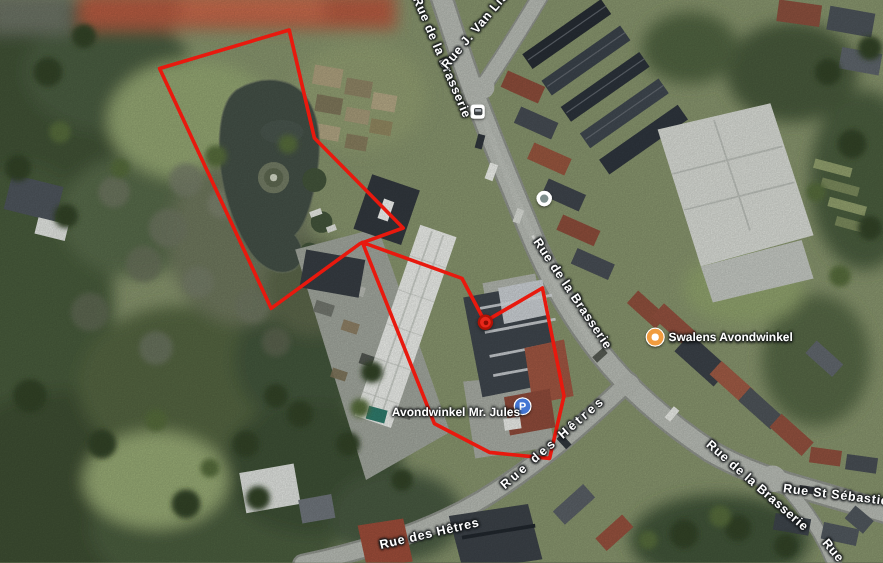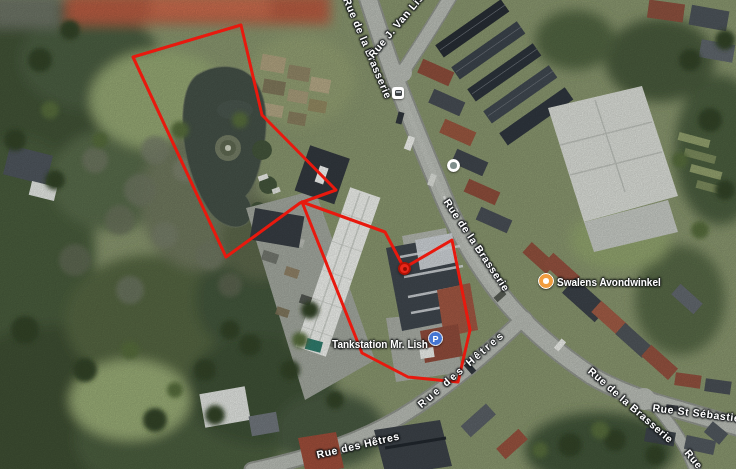--- a/index.html
+++ b/index.html
@@ -326,16 +326,16 @@
 
   <div class="slabel" style="left:368px;top:48px;transform:translate(-50%,-50%) rotate(67deg);">Rue de la Brasserie</div>
   <div class="slabel" style="left:398px;top:23px;transform:translate(-50%,-50%) rotate(-50deg);">Rue J. Van Lish</div>
   <div class="slabel" style="left:477px;top:245px;transform:translate(-50%,-50%) rotate(56deg);">Rue de la Brasserie</div>
   <div class="slabel" style="left:461px;top:369px;letter-spacing:2.5px;transform:translate(-50%,-50%) rotate(-41deg);">Rue des Hêtres</div>
   <div class="slabel" style="left:358px;top:445px;transform:translate(-50%,-50%) rotate(-13deg);">Rue des Hêtres</div>
   <div class="slabel" style="left:631px;top:405px;transform:translate(-50%,-50%) rotate(41deg);">Rue de la Brasserie</div>
   <div class="slabel" style="left:700px;top:413px;transform:translate(-50%,-50%) rotate(7deg);">Rue St Sébastien</div>
   <div class="slabel" style="left:694px;top:459px;transform:translate(-50%,-50%) rotate(50deg);">Rue</div>
 
-  <div class="plabel" style="left:380px;top:344px;transform:translate(-50%,-50%);">Tankstation Mr. Lish</div>
+  <div class="plabel" style="left:380px;top:344px;transform:translate(-50%,-50%);">Avondwinkel Mr. Jules</div>
   <div class="plabel" style="left:557px;top:282px;transform:translate(0,-50%);">Swalens Avondwinkel</div>
 
 </div>
 
 </body></html>

